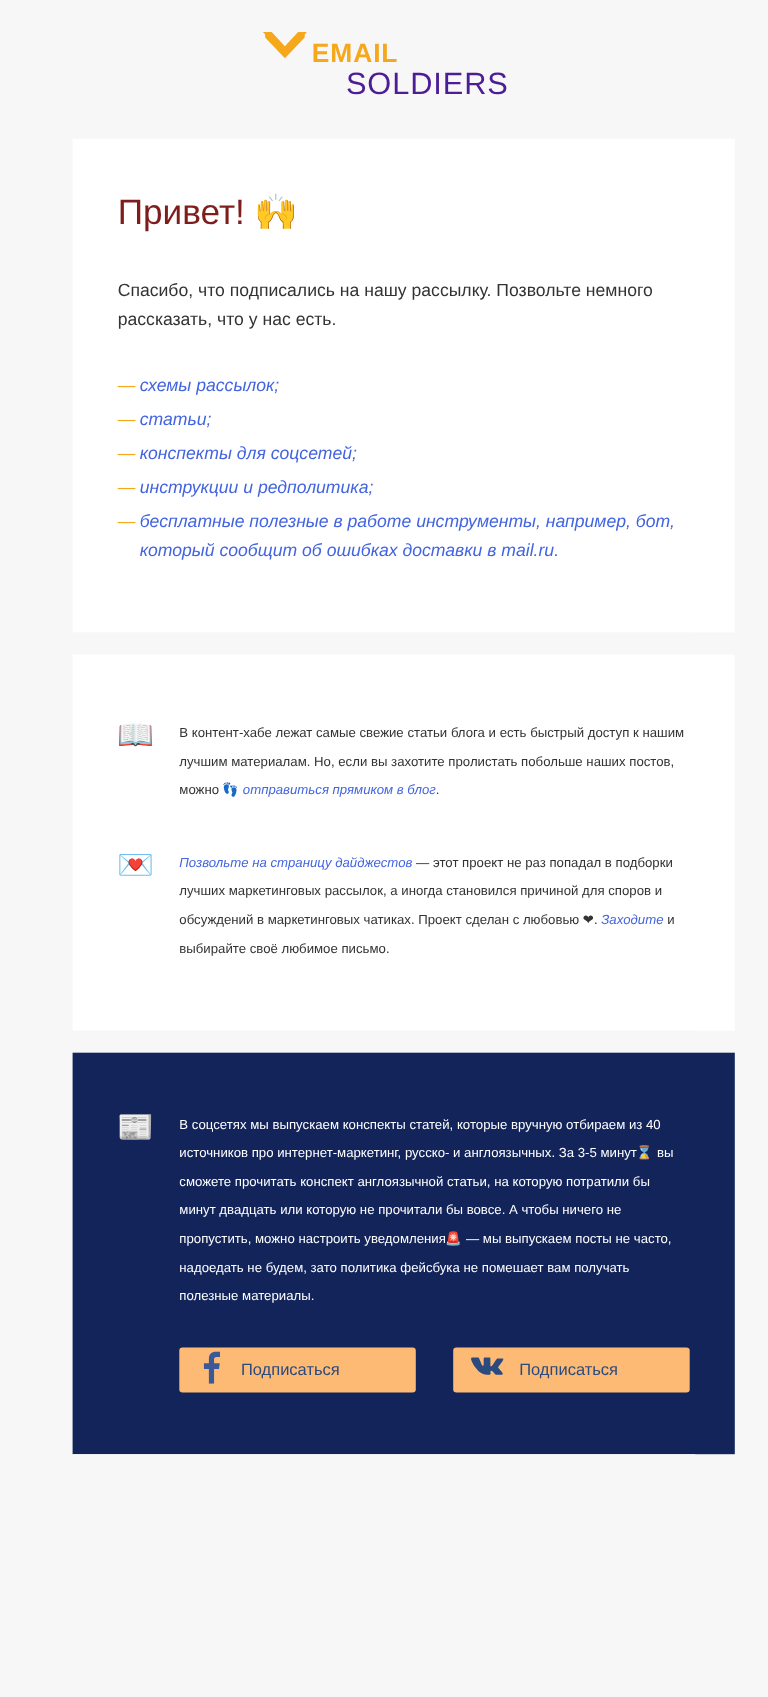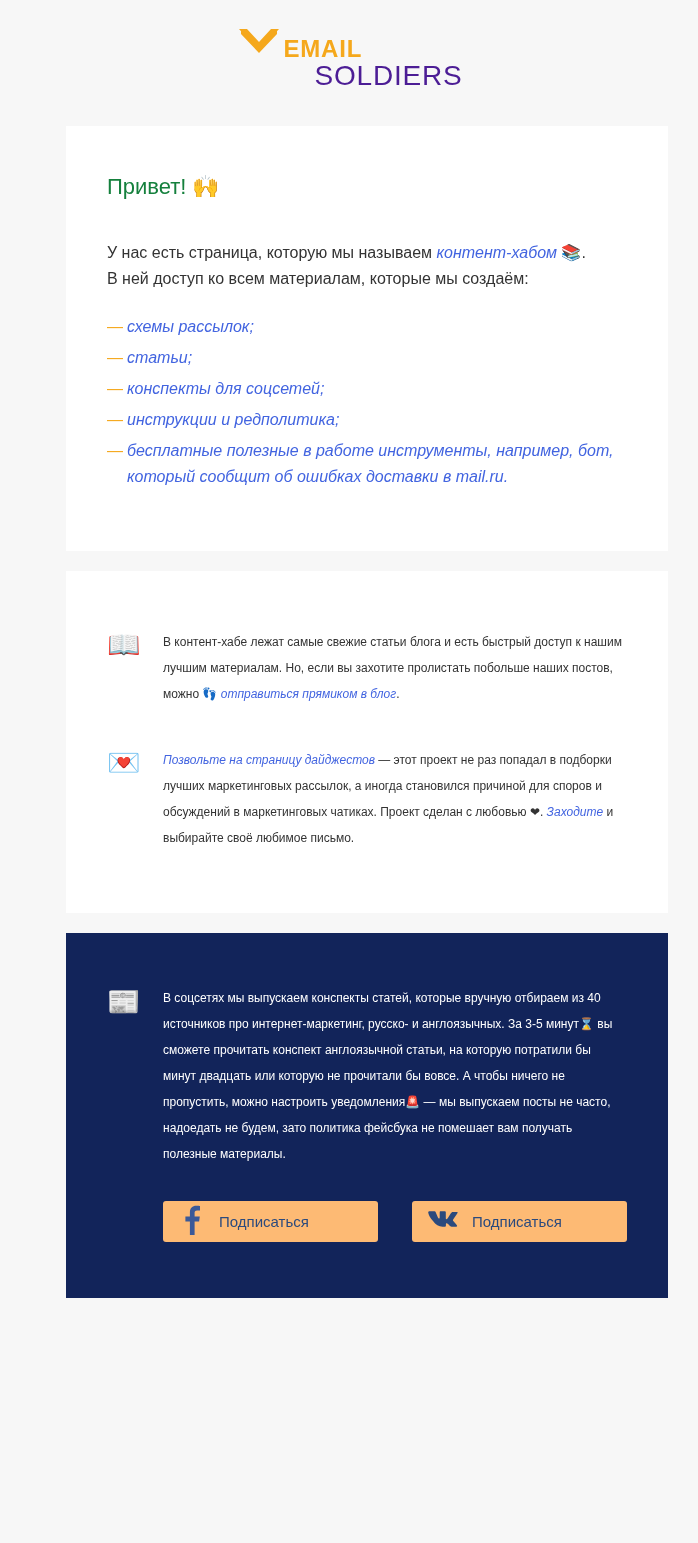--- a/index.html
+++ b/index.html
@@ -78,22 +78,22 @@
   .card--blocks {
     padding: 58px 41px 62px 41px;
   }
   .card--dark {
     background: #12245a;
     padding: 52px 41px 56px 41px;
   }
 
   
   .greeting {
-    font-size: 22px;
-    color: #15803d;
+    font-size: 32px;
+    color: #7f1d1d;
     margin: 0 0 40px 0;
     font-weight: normal;
     line-height: 1.2;
   }
   .emoji {
     font-family: "DejaVu Sans", sans-serif;
     font-style: normal;
   }
   .para {
     font-size: 16px;
@@ -212,25 +212,22 @@
     </div>
   </div>
 
   <div class="card card--intro">
 
     <div class="greeting">
       <span>Привет!</span>
       <span class="emoji">🙌</span>
     </div>
 
-
-    <p class="para para--tight">
-      <span>У нас есть страница, которую мы называем </span><a class="link">контент-хабом</a> <span class="emoji">📚</span><span>.</span><br>
-      <span>В ней доступ ко всем материалам, которые мы создаём:</span>
-    </p>
+    <p class="para">Спасибо, что подписались на нашу рассылку. Позвольте немного рассказать, что у нас есть.</p>
+
 
     <ul class="bullets">
       <li>
         <span class="dash">—</span>
         <span class="bullet-text"><a class="link">схемы рассылок</a><span class="semi">;</span></span>
       </li>
       <li>
         <span class="dash">—</span>
         <span class="bullet-text"><a class="link">статьи</a><span class="semi">;</span></span>
       </li>

